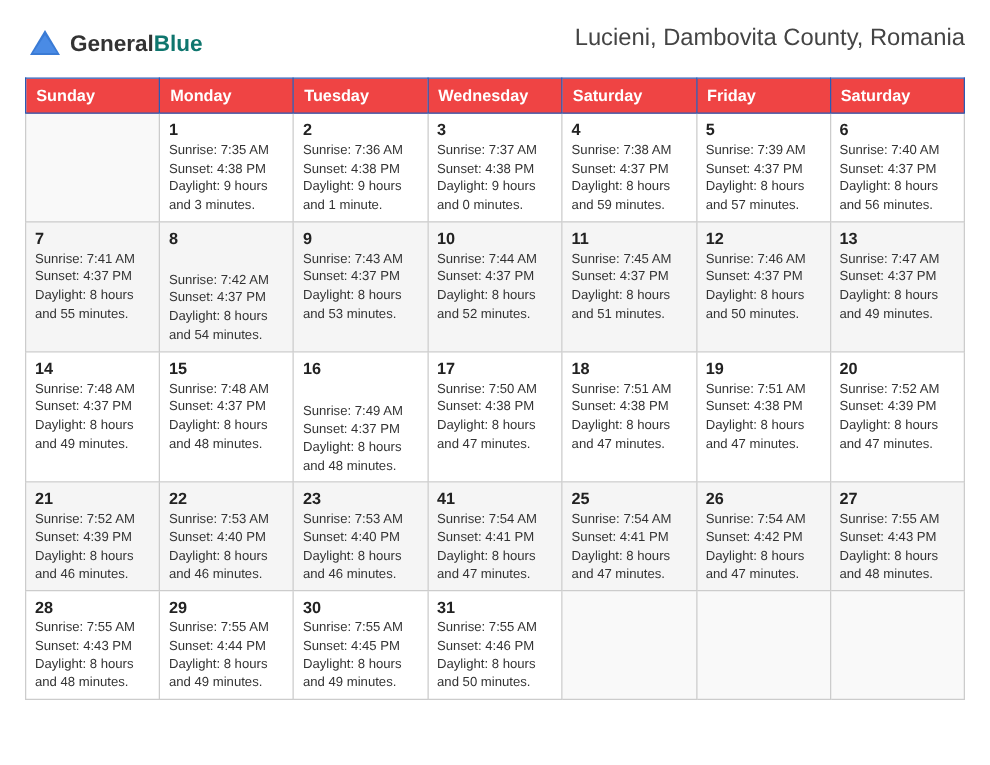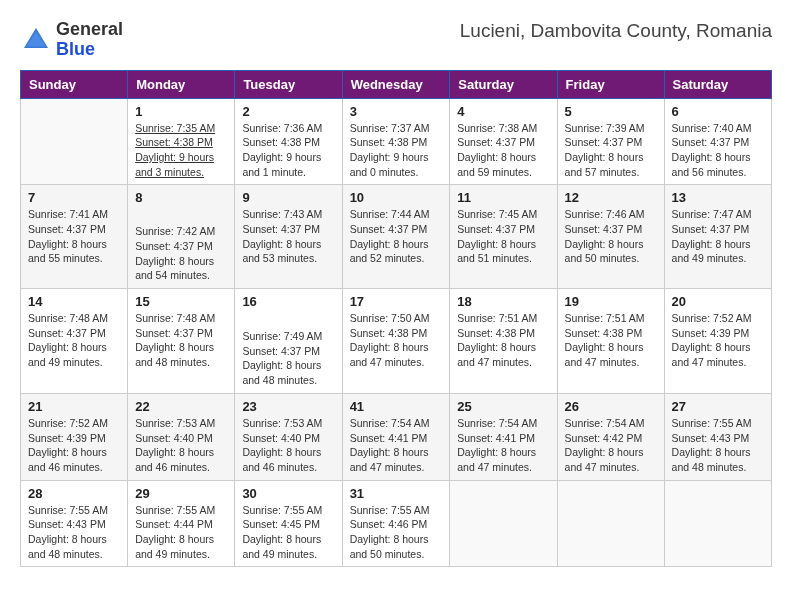--- a/index.html
+++ b/index.html
@@ -15,32 +15,32 @@
       justify-content: space-between;
       align-items: flex-start;
       margin-bottom: 10px;
     }
     .logo {
       display: flex;
       align-items: center;
     }
     .logo-text {
       display: flex;
-      flex-direction: column;
+      flex-direction: row;
       line-height: 1.1;
     }
     .logo-general {
       font-size: 18px;
       font-weight: bold;
       color: #333;
     }
     .logo-blue {
       font-size: 18px;
       font-weight: bold;
-      color: #1d4ed8;
+      color: #0f766e;
     }
     .logo-icon {
       width: 32px;
       height: 32px;
       margin-right: 4px;
     }
     .title-section {
       text-align: right;
     }
     .month-title {
@@ -51,21 +51,21 @@
     .subtitle {
       font-size: 19px;
       color: #444;
     }
     .calendar {
       width: 100%;
       border-collapse: collapse;
       border: 1px solid #ccc;
     }
     .calendar th {
-      background-color: #701a75;
+      background-color: #ef4444;
       color: #fff;
       text-align: left;
       padding: 6px 8px;
       font-size: 13px;
       border: 1px solid #2a5bb5;
     }
     .calendar td {
       vertical-align: top;
       padding: 5px 7px;
       border: 1px solid #ccc;
@@ -123,21 +123,21 @@
         <th>Saturday</th>
         <th>Friday</th>
         <th>Saturday</th>
       </tr>
   </thead>
   <tbody id="calendar-body">
   <tr>
         <td class="empty-cell"></td>
         <td>
           <span class="day-number">1</span>
-          <div class="day-info" style="white-space: pre-line; text-decoration: underline;">Sunrise: 7:35 AM
+          <div class="day-info" style="white-space: pre-line;">Sunrise: 7:35 AM
 Sunset: 4:38 PM
 Daylight: 9 hours
 and 3 minutes.</div>
         </td>
         <td>
           <span class="day-number">2</span>
           <div class="day-info" style="white-space: pre-line;">Sunrise: 7:36 AM
 Sunset: 4:38 PM
 Daylight: 9 hours
 and 1 minute.</div>

